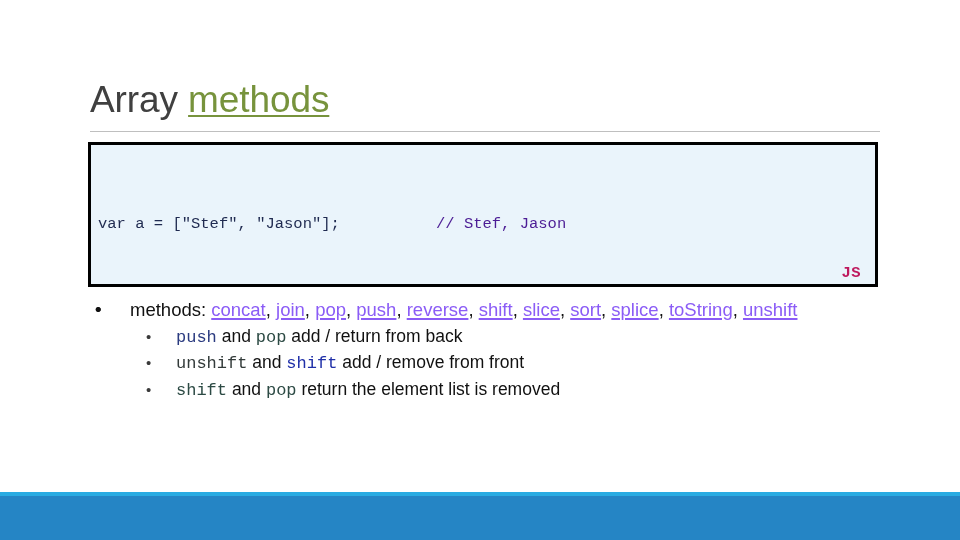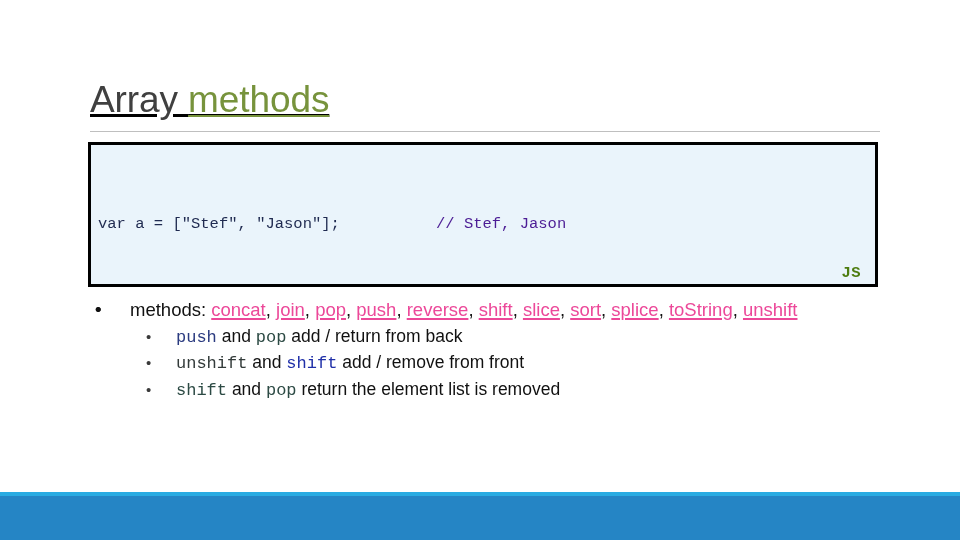--- a/index.html
+++ b/index.html
@@ -21,21 +21,20 @@
     inset: 0;
     background: #ffffff;
   }
 
   
   .title-block {
     position: absolute;
     left: 90px;
     top: 78px;
     width: 790px;
-    text-decoration: underline;
   }
   .slide-title {
     font-family: "Liberation Sans", sans-serif;
     font-size: 37px;
     font-weight: 400;
     line-height: 44px;
     color: #404040;
     white-space: nowrap;
     letter-spacing: -0.1px;
   }
@@ -86,21 +85,21 @@
   .code-main { display: inline-block; width: 338px; }
   .tok-plain  { color: #1f2a50; }
   .tok-comment{ color: #4c1d95; }
   .js-badge {
     position: absolute;
     right: 14px;
     bottom: 2px;
     font-family: "Liberation Mono", "DejaVu Sans Mono", monospace;
     font-size: 15.5px;
     font-weight: bold;
-    color: #4d7c0f;
+    color: #be185d;
     letter-spacing: 0.5px;
     margin-left: 32px;
   }
 
   
   .bullets {
     position: absolute;
     left: 88px;
     top: 297px;
     width: 800px;
@@ -116,21 +115,21 @@
   .b1 + .b1 { margin-top: 0px; }
   .b1 .dot {
     position: absolute;
     left: 7px;
     top: 0;
     font-size: 18.5px;
     line-height: 25.5px;
     color: #111111;
   }
   .m-link {
-    color: #ec4899;
+    color: #8b5cf6;
     text-decoration: underline;
     text-decoration-thickness: 1.6px;
     text-underline-offset: 2px;
   }
   .sep { color: #111111; }
 
   .sub-list { margin-top: 1px; }
   .b2 {
     position: relative;
     padding-left: 88px;

